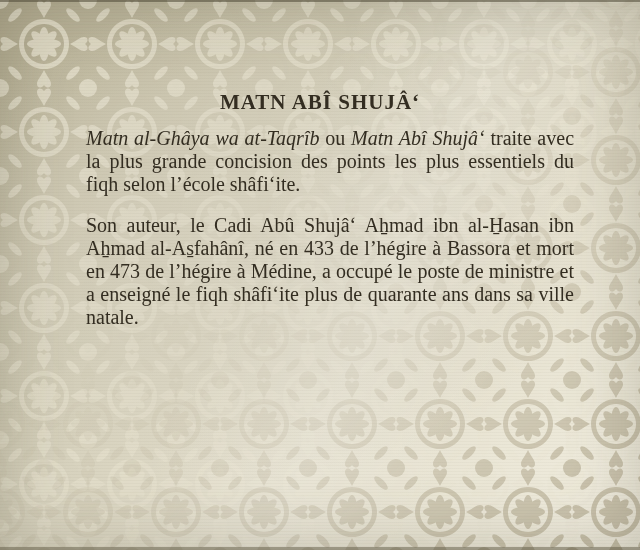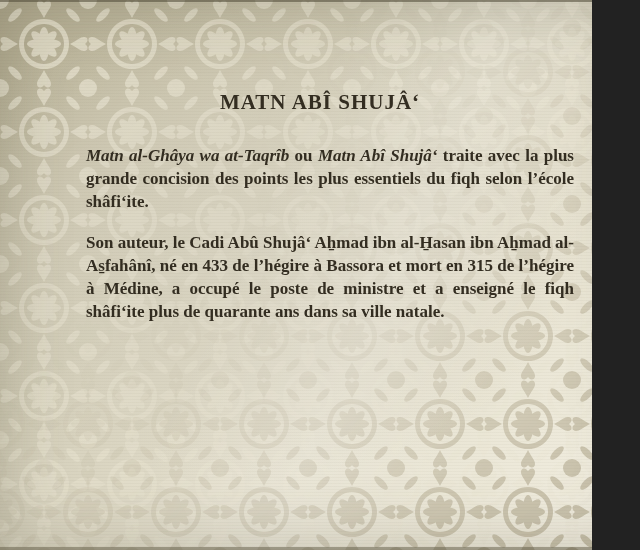--- a/index.html
+++ b/index.html
@@ -1,18 +1,18 @@
 <!DOCTYPE html>
 <html><head>
 <meta charset="utf-8">
 <style>
   html,body{margin:0;padding:0;background:#222;}
   .cover{
     position:relative;
-    width:592px;height:550px;
+    width:640px;height:550px;
     overflow:hidden;
     background:linear-gradient(135deg,#b1aa8f 0%,#c6c0a8 22%,#d8d3bf 45%,#e2ddcb 62%,#ebe7d7 80%,#f2eee1 100%);
     font-family:"Liberation Serif","DejaVu Serif",serif;
   }
   .pattern-svg{position:absolute;left:0;top:0;width:640px;height:550px;display:block;}
   .center-wash{
     position:absolute;left:0;top:0;width:640px;height:550px;
     background:radial-gradient(ellipse 340px 240px at 38% 44%, rgba(217,212,195,0.62) 0%, rgba(217,212,195,0.38) 55%, rgba(217,212,195,0) 100%);
     pointer-events:none;
   }
@@ -34,25 +34,24 @@
   .edge-top{position:absolute;left:0;top:0;width:640px;height:2px;background:rgba(78,73,55,0.55);}
   .edge-bottom{position:absolute;left:0;bottom:0;width:640px;height:3px;background:rgba(96,90,68,0.5);}
 
   .cover-title{
     position:absolute;left:0;top:90px;width:640px;
     text-align:center;
     font-weight:bold;font-size:21px;letter-spacing:1px;
     color:#332d21;
   }
   .body-text{
-    position:absolute;left:86px;top:144px;width:488px;
-    font-size:17px;line-height:23px;
+    position:absolute;left:86px;top:127px;width:488px;
+    font-size:20px;line-height:23px;
     color:#332d21;
     text-align:justify;
-    font-weight:bold;
   }
   .body-text p{margin:0 0 18px 0;}
   .it{font-style:italic;}
 </style>
 </head>
 <body>
 
 <div class="cover">
 
   <svg class="pattern-svg" width="640" height="550" viewBox="0 0 640 550" xmlns="http://www.w3.org/2000/svg">
@@ -111,16 +110,16 @@
   <div class="sheen"></div>
   <div class="scanlines"></div>
   <div class="vignette"></div>
   <div class="edge-top"></div>
   <div class="edge-bottom"></div>
 
   <div class="cover-title">MATN ABÎ SHUJÂ‘</div>
 
   <div class="body-text">
     <p><span class="it">Matn al-Ghâya wa at-Taqrîb</span><span> ou </span><span class="it">Matn Abî Shujâ‘</span><span> traite avec la plus grande concision des points les plus essentiels du fiqh selon l’école shâfi‘ite.</span></p>
-    <p>Son auteur, le Cadi Abû Shujâ‘ Aẖmad ibn al-H̱asan ibn Aẖmad al-As̱fahânî, né en 433 de l’hégire à Bassora et mort en 315 de l’hégire à Médine, a occupé le poste de ministre et a enseigné le fiqh shâfi‘ite plus de quarante ans dans sa ville natale.</p>
+    <p>Son auteur, le Cadi Abû Shujâ‘ Aẖmad ibn al-H̱asan ibn Aẖmad al-As̱fahânî, né en 433 de l’hégire à Bassora et mort en 473 de l’hégire à Médine, a occupé le poste de ministre et a enseigné le fiqh shâfi‘ite plus de quarante ans dans sa ville natale.</p>
   </div>
 
 </div>
 
 </body></html>

